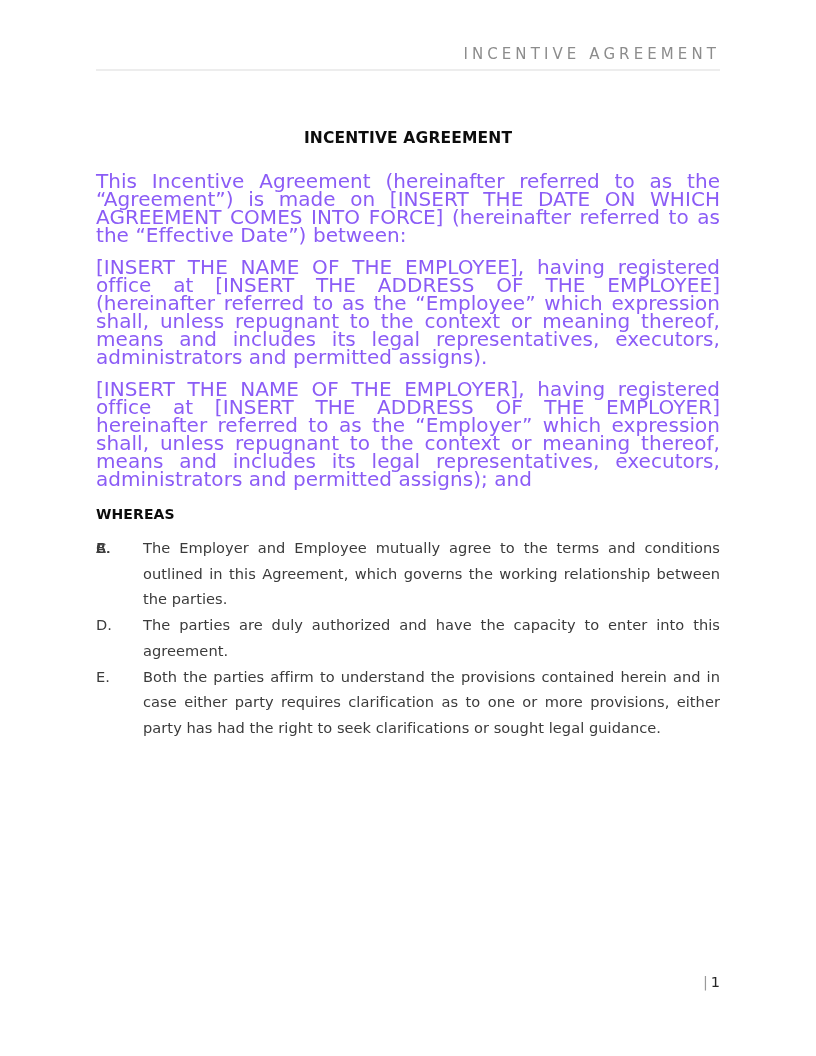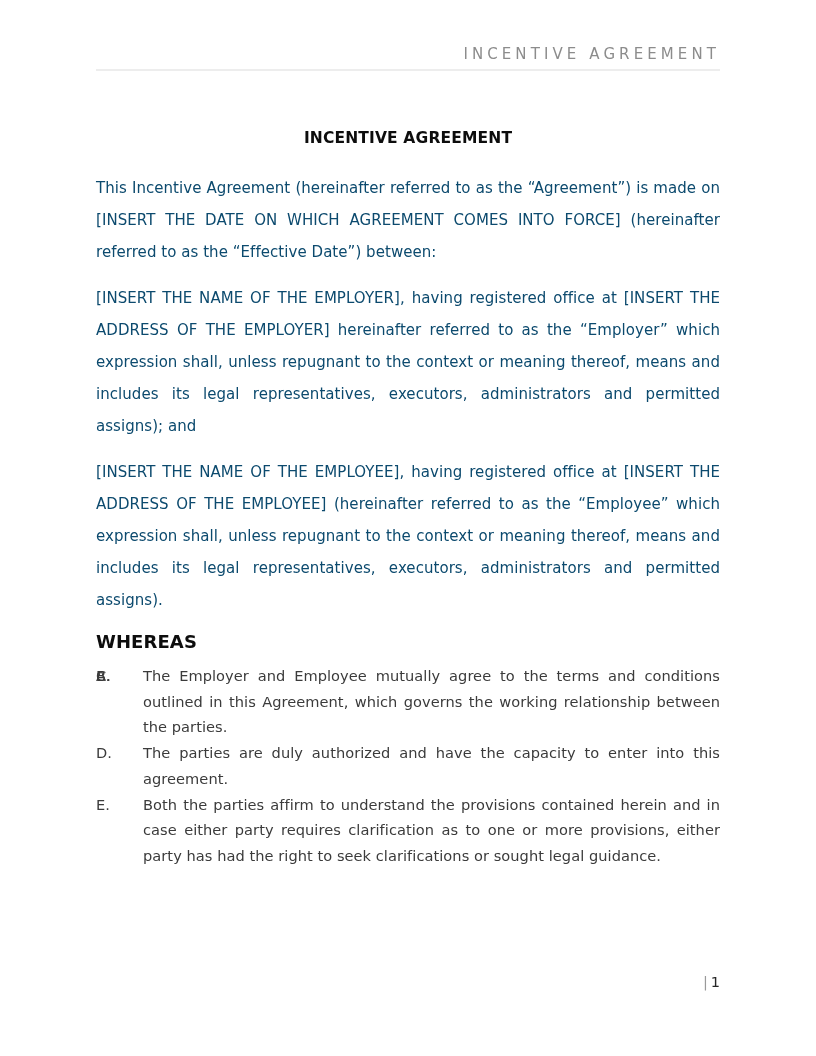--- a/index.html
+++ b/index.html
@@ -59,34 +59,34 @@
     font-weight: bold;
     color: #0d0d0d;
     text-align: center;
     letter-spacing: 0.15px;
     line-height: 24px;
     margin: 0 0 22px 0;
   }
 
   p.para {
     margin: 0 0 14px 0;
-    font-size: 15px;
-    line-height: 32px;
-    color: #0c4a6e;
+    font-size: 20px;
+    line-height: 18px;
+    color: #8b5cf6;
     text-align: justify;
     text-justify: inter-word;
     letter-spacing: 0.05px;
   }
   p.para.last-line-nojustify {
     text-align-last: left;
   }
 
   .section-heading {
     margin: 11px 0 9px 0;
-    font-size: 18px;
+    font-size: 14px;
     line-height: 24px;
     font-weight: bold;
     color: #0d0d0d;
     text-align: left;
     letter-spacing: 0.1px;
   }
 
   
   .lettered-list {
     margin: 0;
@@ -144,23 +144,23 @@
     <span class="header-text">INCENTIVE AGREEMENT</span>
   </div>
   <div class="header-rule"></div>
 
   <div class="doc-body">
 
     <h1 class="doc-title">INCENTIVE AGREEMENT</h1>
 
     <p class="para last-line-nojustify">This Incentive Agreement (hereinafter referred to as the “Agreement”) is made on [INSERT THE DATE ON WHICH AGREEMENT COMES INTO FORCE] (hereinafter referred to as the “Effective Date”) between:</p>
 
+    <p class="para last-line-nojustify">[INSERT THE NAME OF THE EMPLOYEE], having registered office at [INSERT THE ADDRESS OF THE EMPLOYEE] (hereinafter referred to as the “Employee” which expression shall, unless repugnant to the context or meaning thereof, means and includes its legal representatives, executors, administrators and permitted assigns).</p>
+
     <p class="para last-line-nojustify">[INSERT THE NAME OF THE EMPLOYER], having registered office at [INSERT THE ADDRESS OF THE EMPLOYER] hereinafter referred to as the “Employer” which expression shall, unless repugnant to the context or meaning thereof, means and includes its legal representatives, executors, administrators and permitted assigns); and</p>
-
-    <p class="para last-line-nojustify">[INSERT THE NAME OF THE EMPLOYEE], having registered office at [INSERT THE ADDRESS OF THE EMPLOYEE] (hereinafter referred to as the “Employee” which expression shall, unless repugnant to the context or meaning thereof, means and includes its legal representatives, executors, administrators and permitted assigns).</p>
 
 
     <div class="section-heading">WHEREAS</div>
 
     <ol class="lettered-list">
       <li class="list-item">
         <span class="list-marker">A.</span>
       </li>
       <li class="list-item">
         <span class="list-marker">B.</span>

